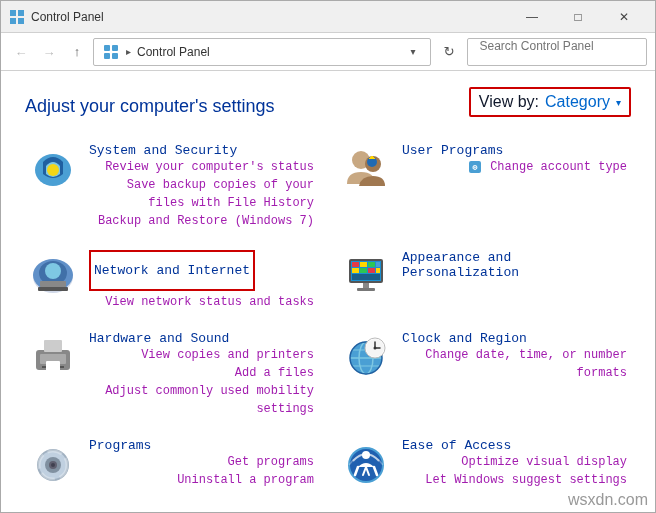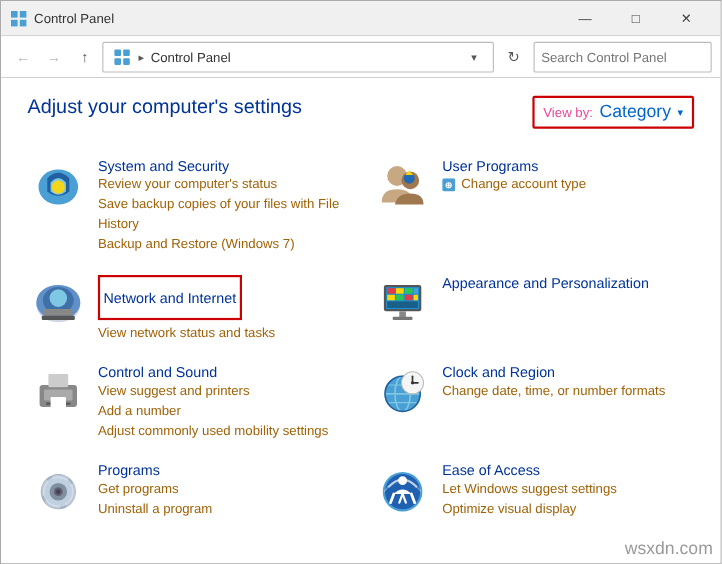--- a/index.html
+++ b/index.html
@@ -134,29 +134,30 @@
       border: 1px solid transparent;
       background: transparent;
       cursor: pointer;
       display: flex;
       align-items: center;
       justify-content: center;
       color: #555;
       border-radius: 2px;
     }
     .search-box {
-      width: 162px;
+      width: 180px;
       height: 28px;
       border: 1px solid #bbb;
       border-radius: 2px;
       display: flex;
       align-items: center;
       padding: 0 6px;
       background: #fff;
       gap: 20px;
+      flex-direction: column;
     }
     .search-input {
       flex: 1;
       border: none;
       outline: none;
       font-size: 12px;
       color: #999;
       background: transparent;
     }
     .search-icon-btn {
@@ -169,40 +170,40 @@
     .content {
       flex: 1;
       padding: 16px 24px;
       overflow-y: auto;
       background: #fff;
     }
 
     
     .content-header {
       display: flex;
-      align-items: flex-start;
+      align-items: flex-end;
       justify-content: space-between;
       margin-bottom: 16px;
     }
     .page-title {
       font-size: 18px;
       color: #003399;
       font-weight: normal;
     }
     .view-by {
       display: flex;
       align-items: center;
       gap: 6px;
       border: 2px solid #cc0000;
       padding: 4px 8px;
       border-radius: 2px;
     }
     .view-by-label {
-      font-size: 12px;
-      color: #ec4899;
+      font-size: 16px;
+      color: #0f172a;
     }
     .view-by-value {
       font-size: 16px;
       color: #0066cc;
       cursor: pointer;
     }
     .view-by-arrow {
       font-size: 10px;
       color: #0066cc;
     }
@@ -212,20 +213,21 @@
       display: grid;
       grid-template-columns: 1fr 1fr;
       gap: 0;
       column-gap: 20px;
     }
     .panel-item {
       display: flex;
       align-items: flex-start;
       padding: 10px 4px;
       gap: 12px;
+      font-family: Liberation Mono, monospace;
     }
     .panel-icon {
       width: 48px;
       height: 48px;
       flex-shrink: 0;
       display: flex;
       align-items: center;
       justify-content: center;
     }
     .panel-text { flex: 1; }
@@ -237,23 +239,24 @@
     }
     .panel-item-title.highlighted {
       border: 2px solid #cc0000;
       padding: 11px 3px;
       display: inline-block;
       margin-bottom: 2px;
     }
     .panel-item-link {
       display: block;
       font-size: 12px;
-      color: #a16207;
+      color: #a21caf;
       cursor: pointer;
       line-height: 1.5;
+      text-align: right;
     }
 
     
     svg { display: block; }
 
     
     .watermark {
       position: fixed;
       bottom: 4px;
       right: 8px;
@@ -410,23 +413,23 @@
 
           <rect x="6" y="18" width="34" height="20" rx="3" fill="#888"></rect>
           <rect x="10" y="22" width="26" height="10" rx="1" fill="#aaa"></rect>
           <rect x="14" y="8" width="18" height="12" rx="1" fill="#ccc"></rect>
           <rect x="12" y="34" width="22" height="2" fill="#555"></rect>
 
           <rect x="16" y="29" width="14" height="12" rx="1" fill="white"></rect>
         </svg>
       </div>
       <div class="panel-text">
-        <span class="panel-item-title">Control and Sound</span><br>
-        <span class="panel-item-link">View suggest and printers</span>
-        <span class="panel-item-link">Add a number</span>
+        <span class="panel-item-title">Hardware and Sound</span><br>
+        <span class="panel-item-link">View copies and printers</span>
+        <span class="panel-item-link">Add a files</span>
         <span class="panel-item-link">Adjust commonly used mobility settings</span>
       </div>
     </div>
 
     <div class="panel-item">
       <div class="panel-icon">
         <svg width="46" height="46" viewBox="0 0 46 46">
 
           <circle cx="23" cy="26" r="16" fill="#4a9fd4"></circle>
           <ellipse cx="23" cy="26" rx="7" ry="16" fill="none" stroke="#7ec8e3" stroke-width="1.5"></ellipse>
@@ -480,21 +483,21 @@
           <line x1="31" y1="28" x2="34" y2="36" stroke="white" stroke-width="2.5" stroke-linecap="round"></line>
           <line x1="23" y1="28" x2="20" y2="36" stroke="white" stroke-width="2" stroke-linecap="round"></line>
           <line x1="23" y1="28" x2="26" y2="36" stroke="white" stroke-width="2" stroke-linecap="round"></line>
 
           <path d="M10 22 Q23 8 36 22" fill="none" stroke="white" stroke-width="2" opacity="0.6"></path>
           <path d="M6 26 Q23 4 40 26" fill="none" stroke="white" stroke-width="1.5" opacity="0.3"></path>
         </svg>
       </div>
       <div class="panel-text">
         <span class="panel-item-title">Ease of Access</span><br>
+        <span class="panel-item-link">Optimize visual display</span>
         <span class="panel-item-link">Let Windows suggest settings</span>
-        <span class="panel-item-link">Optimize visual display</span>
       </div>
     </div>
 
   </div>
 </div>
 
 <div class="watermark">wsxdn.com</div>
 
 </body></html>

